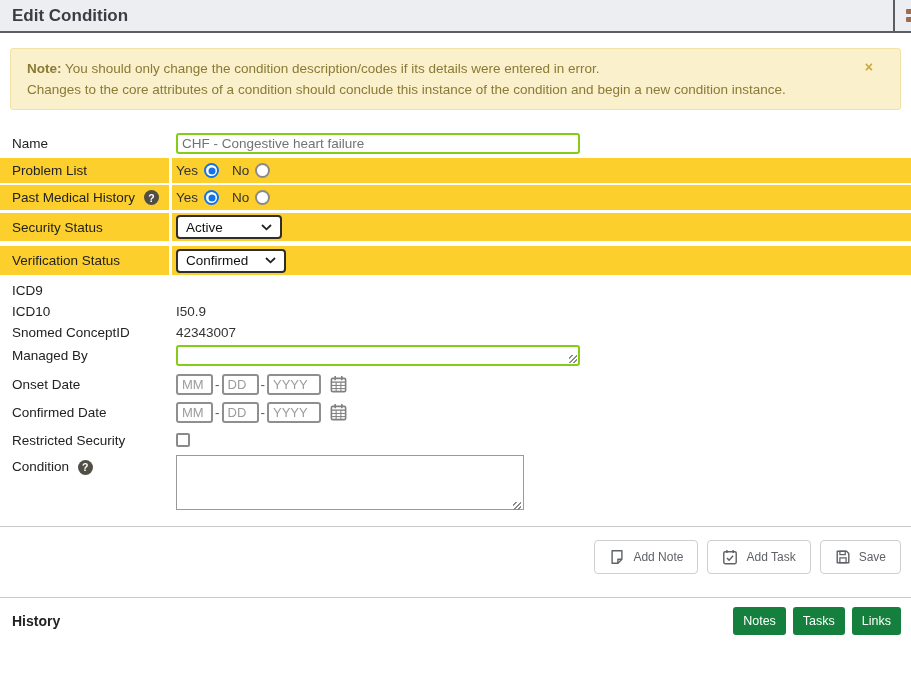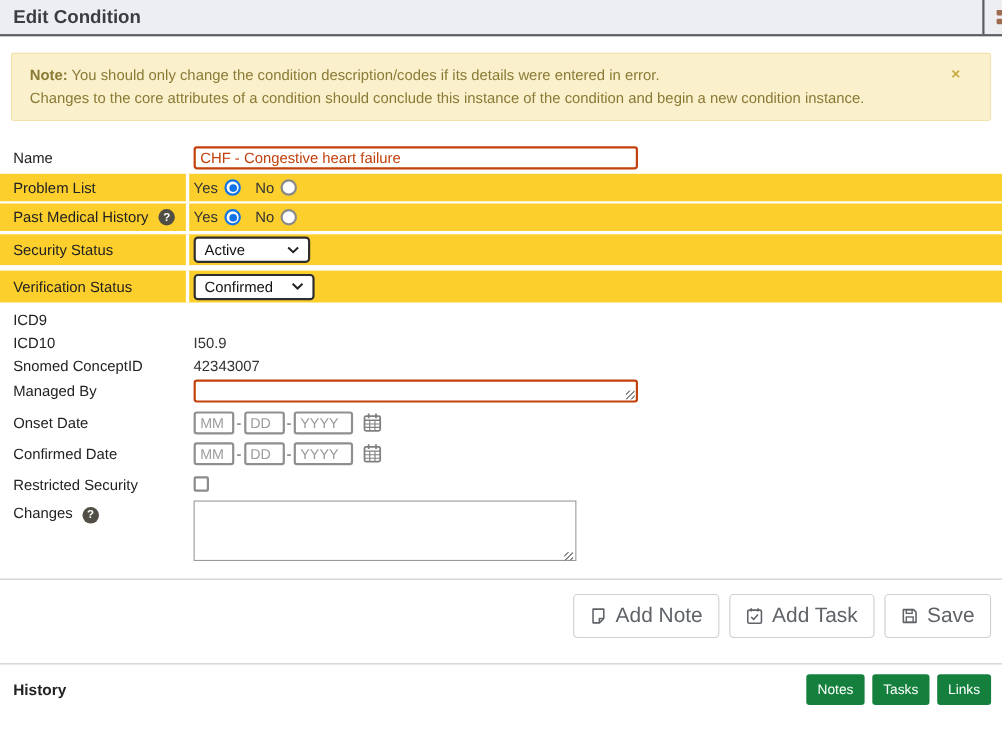--- a/index.html
+++ b/index.html
@@ -36,22 +36,22 @@
   .r-pmh { margin-bottom:3px; }
   .r-cs { height:28px; margin-bottom:5px; }
   .r-vs { height:29px; margin-bottom:5px; }
   .r-plain { height:21px; }
   .r-managed { height:24px; margin-bottom:4px; }
   .r-date { height:27px; margin-bottom:1px; }
   .r-restricted { height:24px; margin-top:2px; }
   .r-comments { align-items:flex-start; margin-top:3px; }
   .r-comments .label { padding-top:4px; }
 
-  .text-input { width:404px; height:21px; border:2px solid #c2410c; border-radius:3px; background:#fff;
-                font-family:"Liberation Sans",sans-serif; font-size:13.5px; color:#c2410c; padding:0 4px; outline:none; }
+  .text-input { width:404px; height:21px; border:2px solid #84cc16; border-radius:3px; background:#fff;
+                font-family:"Liberation Sans",sans-serif; font-size:13.5px; color:#737373; padding:0 4px; outline:none; }
   .managed-wrap { position:relative; }
   .managed-wrap .grip, .comments-wrap .grip {
       position:absolute; right:3px; bottom:3px; width:8px; height:8px;
       background:repeating-linear-gradient(135deg, transparent 0 2px, #8a8a8a 2px 3.2px); }
 
   .sel { height:24px; border:2px solid #2e2e2e; border-radius:4px; background:#fff; display:flex;
          align-items:center; justify-content:space-between; padding:0 8px; color:#111; cursor:pointer; }
   .sel-active { width:106px; }
   .sel-confirmed { width:110px; }
 
@@ -80,21 +80,21 @@
   .comments-area { width:348px; height:55px; border:1px solid #9a9a9a; background:#fff; resize:none;
                    font-family:"Liberation Sans",sans-serif; font-size:13px; padding:3px 5px; outline:none; }
 
   .last-edited { text-align:center; color:#3f3f3f; font-size:13.5px; margin-top:10px; }
 
   .divider { border-top:1px solid #c9c9c9; margin-top:13px; }
 
   
   .actions { display:flex; justify-content:flex-end; gap:9px; padding:13px 10px 0 0; }
   .btn { display:inline-flex; align-items:center; gap:8px; background:#fff; border:1px solid #cfcfcf;
-         border-radius:4px; padding:8px 14px; font-size:19px; color:#5f6368; cursor:pointer;
+         border-radius:4px; padding:8px 14px; font-size:12px; color:#5f6368; cursor:pointer;
          font-family:"Liberation Sans",sans-serif;text-align:center; }
   .btn svg { flex:none; }
 
   
   .history-divider { border-top:1px solid #c9c9c9; margin-top:23px; }
   .history-bar { display:flex; justify-content:space-between; align-items:center; padding:9px 10px 0 12px; }
   .history-title { font-size:14px; font-weight:bold; color:#222; }
   .hist-btns { display:flex; gap:7px; }
   .hist-btn { background:#15803d; color:#fff; font-size:12.5px; border:none; border-radius:3px;
               padding:7px 10px; cursor:pointer; font-family:"Liberation Sans",sans-serif; }
@@ -256,21 +256,21 @@
 
     <div class="row r-restricted">
       <div class="label">Restricted Security</div>
       <div class="value">
           <span class="checkbox"></span>
         </div>
     </div>
 
     <div class="row r-comments">
       <div class="label">
-        <span>Changes</span>
+        <span>Condition</span>
         <span class="help">?</span>
       </div>
       <div class="value">
         <span class="comments-wrap">
           <textarea class="comments-area" style=""></textarea>
           <span class="grip"></span>
         </span>
       </div>
     </div>
 

